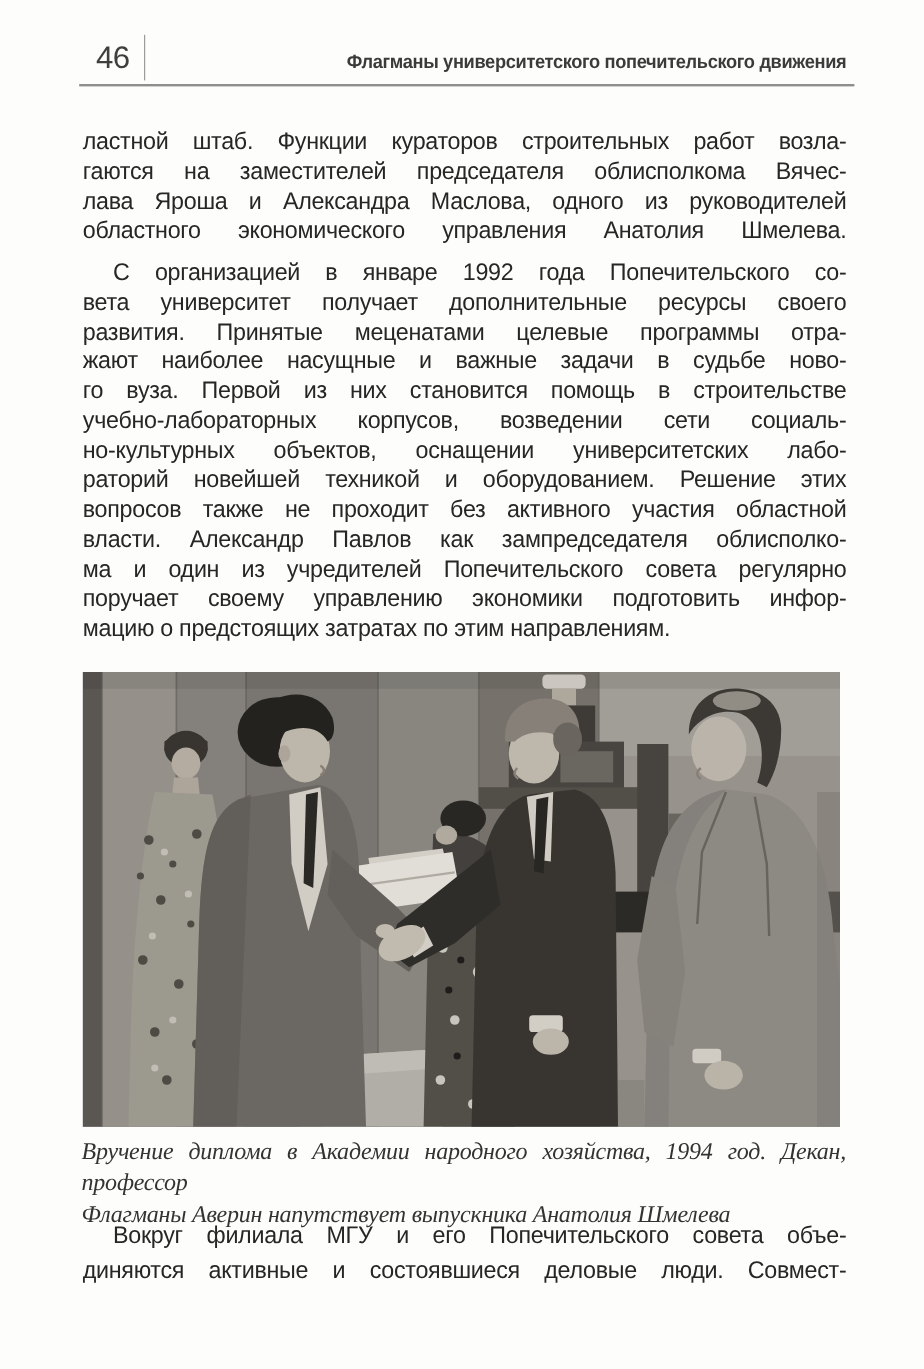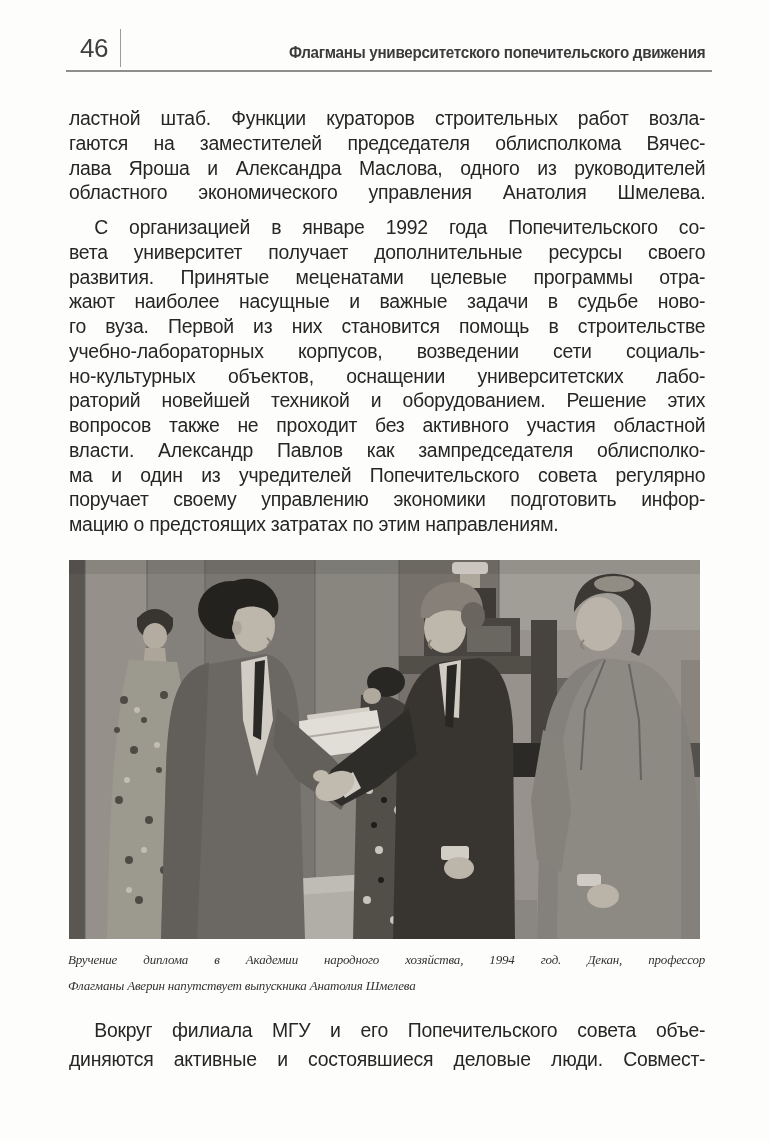--- a/index.html
+++ b/index.html
@@ -41,21 +41,21 @@
   
   .photo-wrap {
     position:absolute; left:69px; top:560px; width:631px; height:379px;
     background:#8b8884;
   }
   .photo-wrap svg { display:block; width:631px; height:379px; }
   
   .caption {
     position:absolute; left:68px; top:947px; width:637px;
     font-family:"Liberation Serif", serif; font-style:italic;
-    font-size:13px; line-height:26px; color:#333333; letter-spacing:-0.2px;
+    font-size:20px; line-height:26px; color:#333333; letter-spacing:-0.2px;
   }
 </style>
 </head>
 <body>
 
 <div class="page">
 
   <div class="pagenum">46</div>
   <div class="head-divider"></div>
   <div class="running-title">Флагманы университетского попечительского движения</div>

